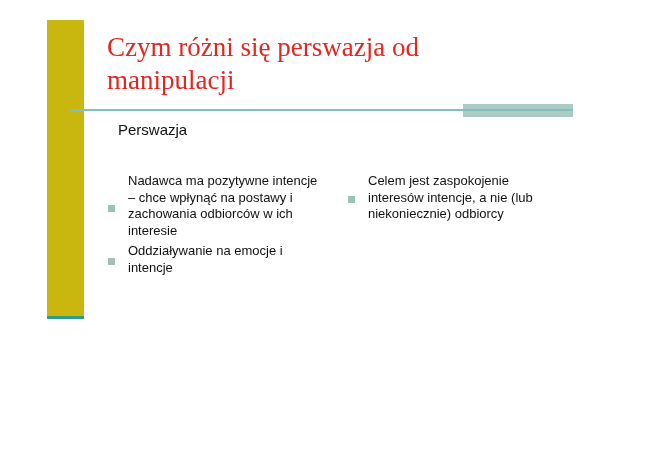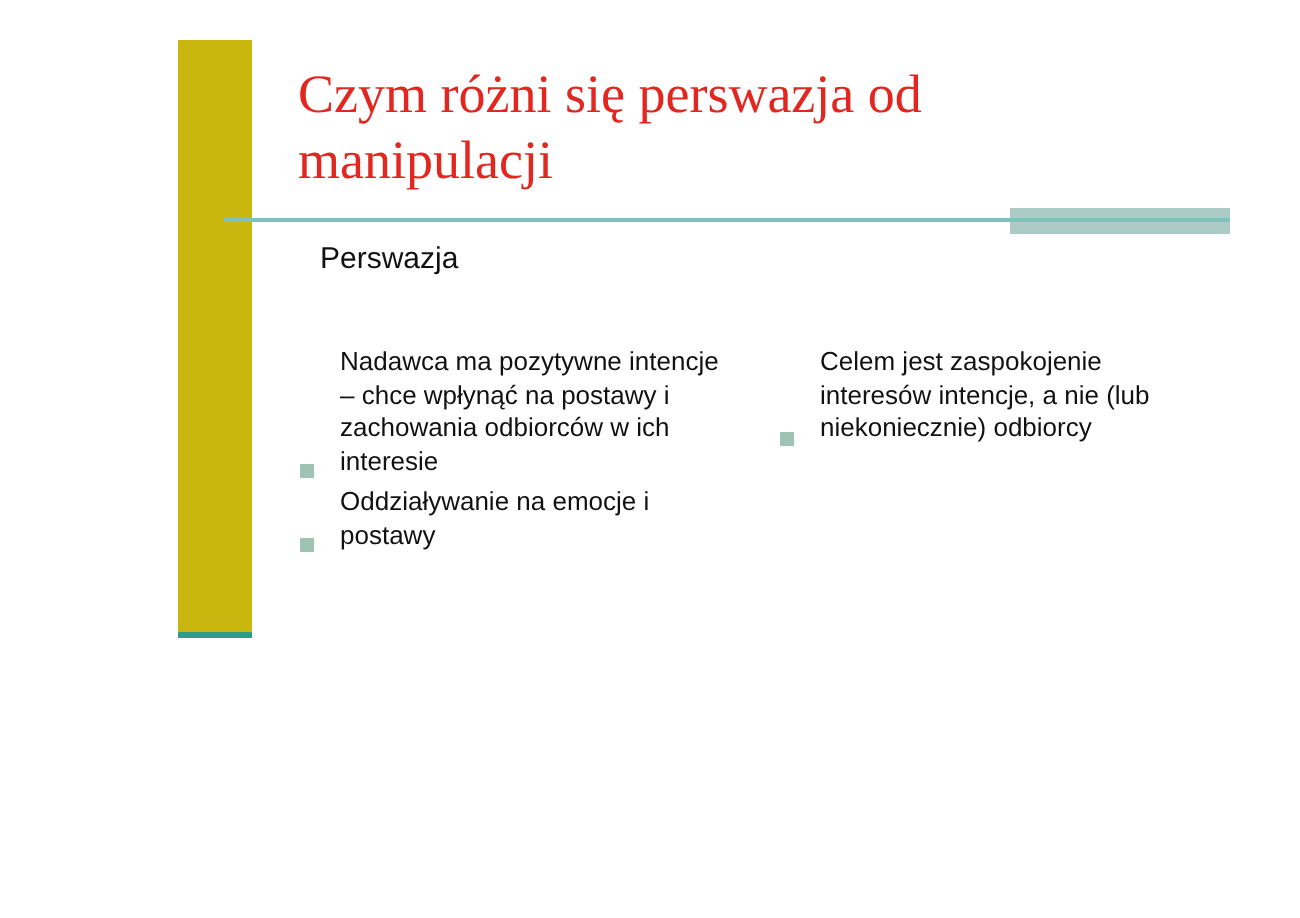--- a/index.html
+++ b/index.html
@@ -2,21 +2,20 @@
 <html><head>
 <meta charset="utf-8">
 <style>
   html,body{margin:0;padding:0;background:#ffffff;}
   .slide{
     position:relative;
     width:602px;height:459px;
     background:#ffffff;
     overflow:hidden;
     font-family:"Liberation Sans",sans-serif;
-    margin-left:42px;
   }
   .accent-bar{
     position:absolute;left:47px;top:20px;width:37px;height:296px;
     background:var(--accent-bar,#C9B70F);
   }
   .accent-bar-underline{
     position:absolute;left:47px;top:316px;width:37px;height:3px;
     background:var(--accent-underline,#2E9B8B);
   }
   .title{
@@ -44,21 +43,21 @@
     margin-bottom:0;
   }
   .col-left .col-header{position:absolute;left:10px;top:-52px;width:200px;}
   .col-right .col-header{position:absolute;left:12px;top:-52px;width:200px;}
   .col-left{left:108px;top:173px;width:212px;}
   .col-right{left:348px;top:173px;width:215px;}
   ul.bullets{
     list-style:none;margin:0;padding:0;
   }
   ul.bullets li{
-    display:flex;align-items:flex-end;
+    display:flex;align-items:center;
     margin:0 0 4px 0;
   }
   .sq{
     flex:none;width:7px;height:7px;margin-top:4px;
     background:var(--bullet,#9EC2B4);
   }
   .bt{
     margin-left:13px;
     font-size:13px;line-height:16.5px;color:#111;
   }
@@ -80,21 +79,21 @@
 
   <div class="col col-left">
     <div class="col-header">Perswazja</div>
     <ul class="bullets">
         <li>
           <span class="sq"></span>
           <span class="bt">Nadawca ma pozytywne intencje – chce wpłynąć na postawy i zachowania odbiorców w ich interesie</span>
         </li>
         <li>
           <span class="sq"></span>
-          <span class="bt">Oddziaływanie na emocje i postawy</span>
+          <span class="bt">Oddziaływanie na emocje i intencje</span>
         </li>
       </ul>
   </div>
 
   <div class="col col-right">
     <ul class="bullets">
         <li>
           <span class="sq"></span>
           <span class="bt">Celem jest zaspokojenie interesów intencje, a nie (lub niekoniecznie) odbiorcy</span>
         </li>

